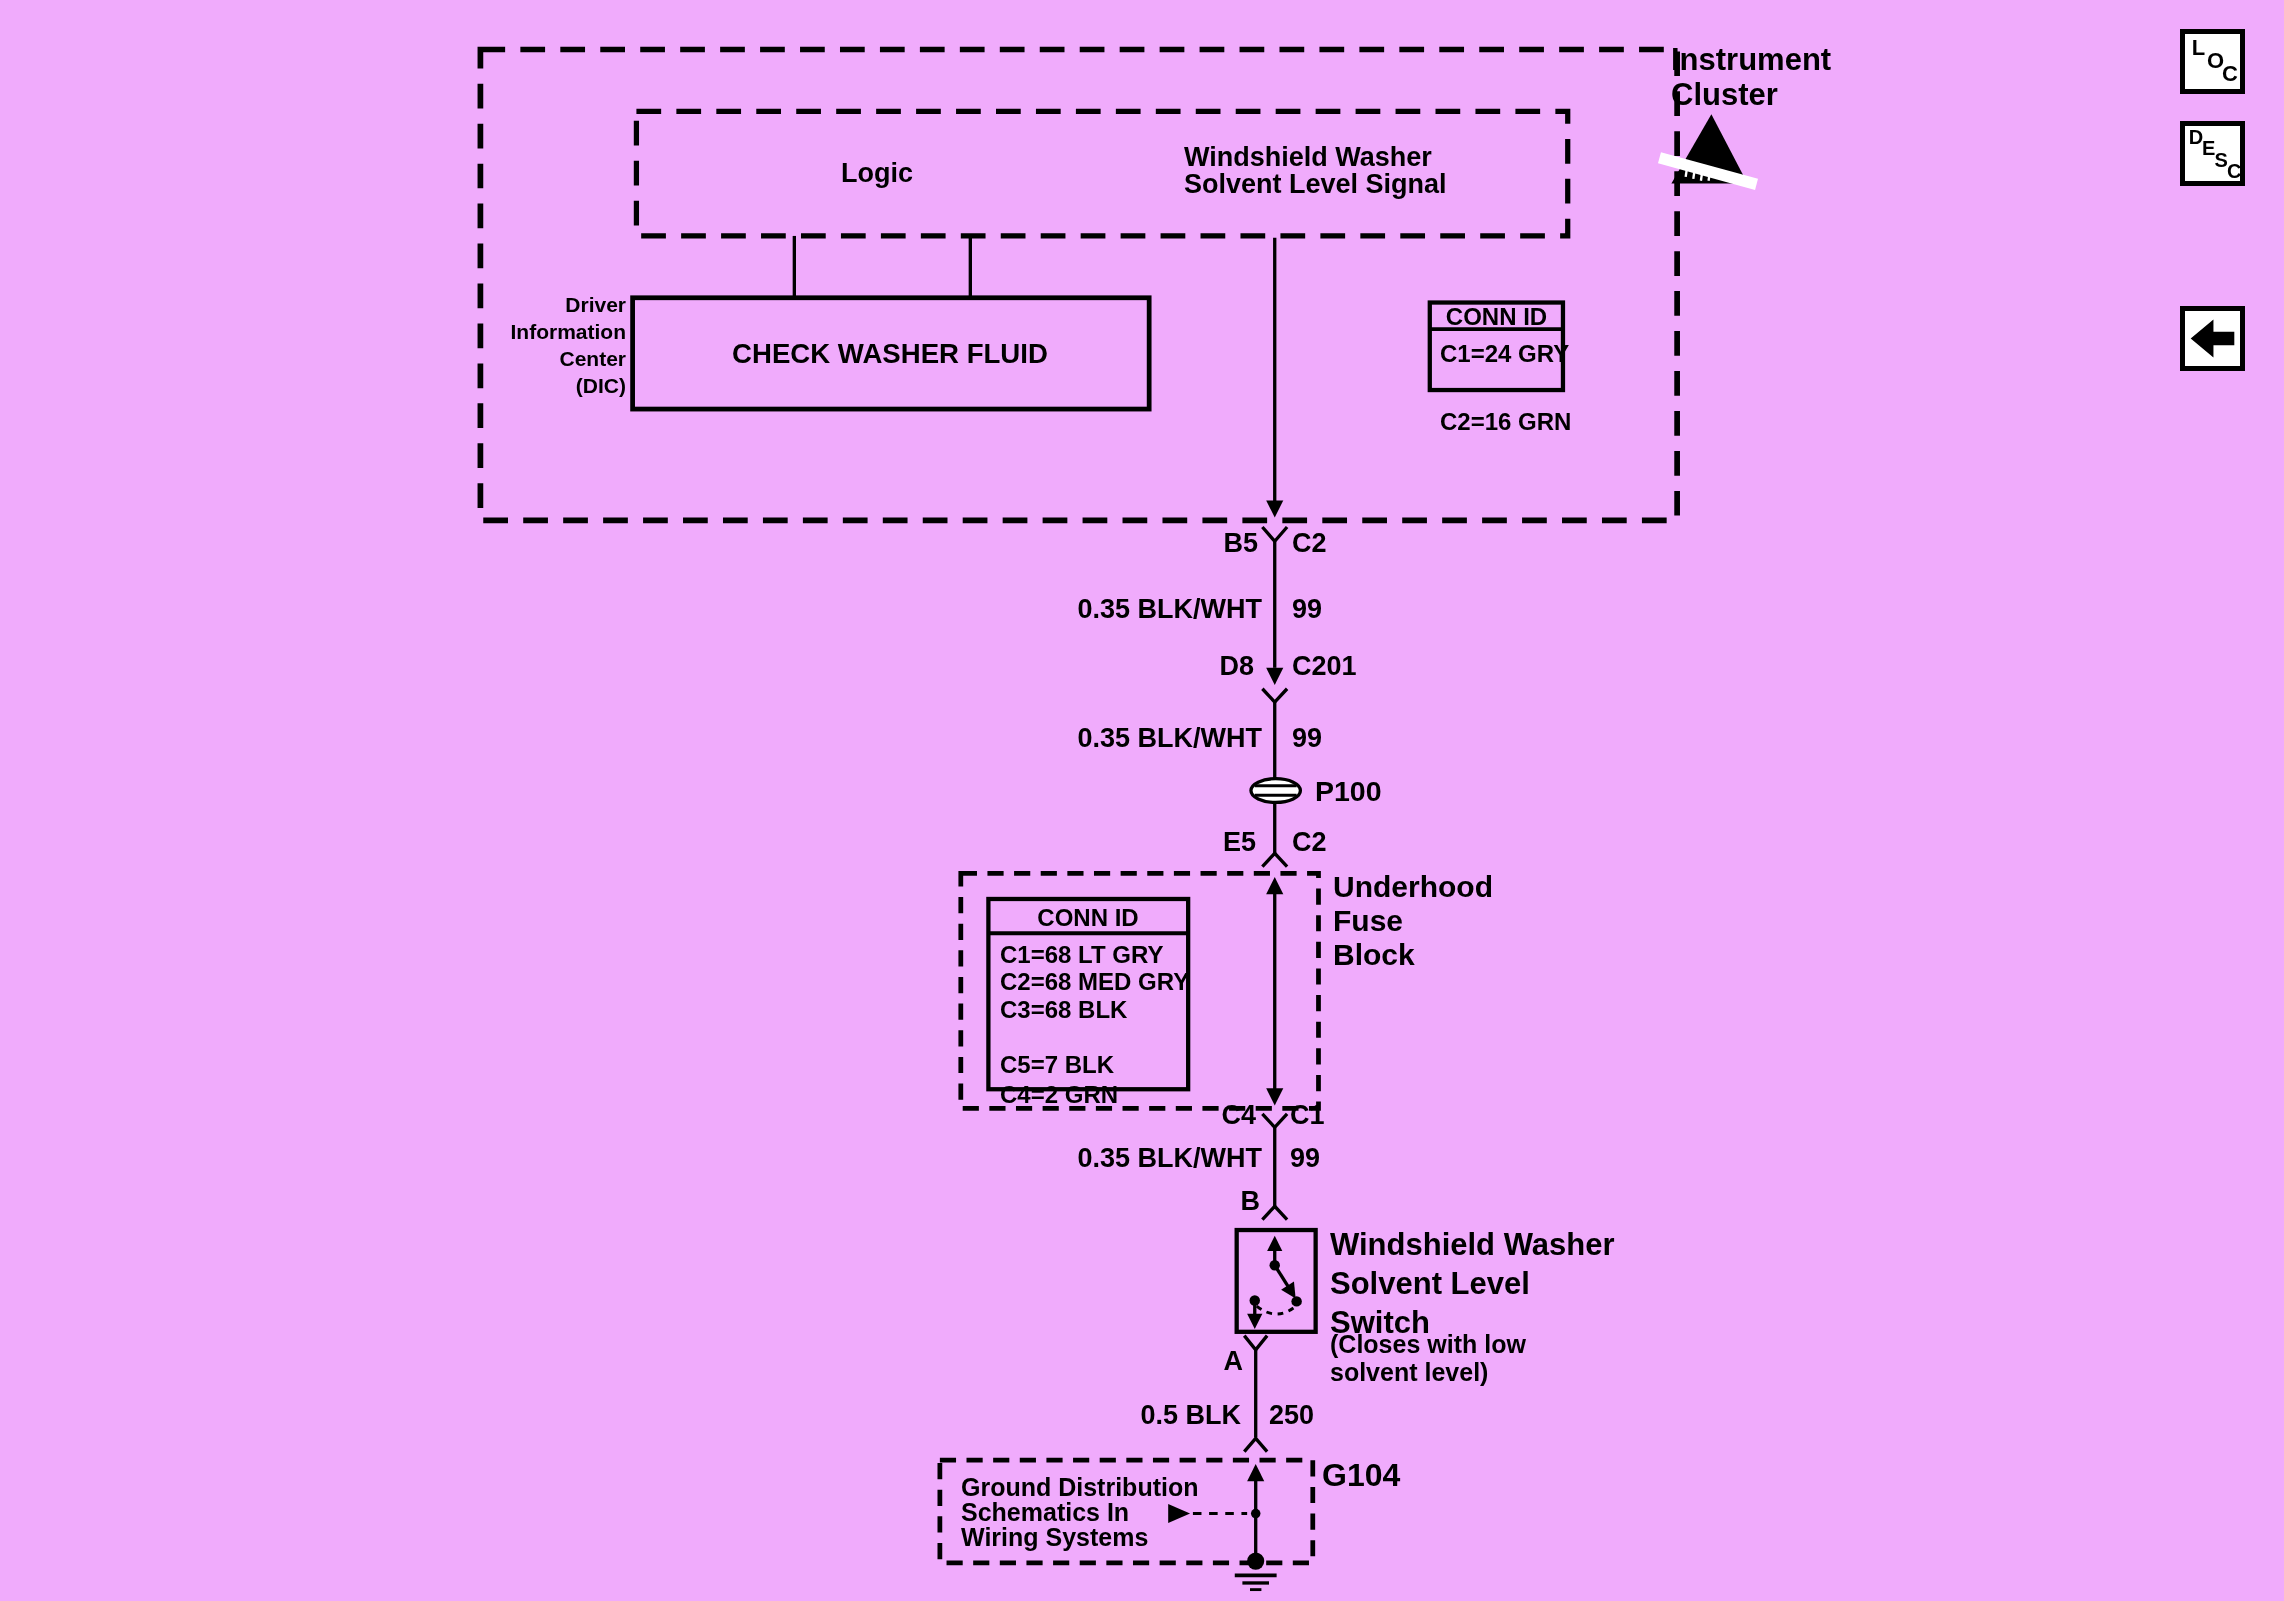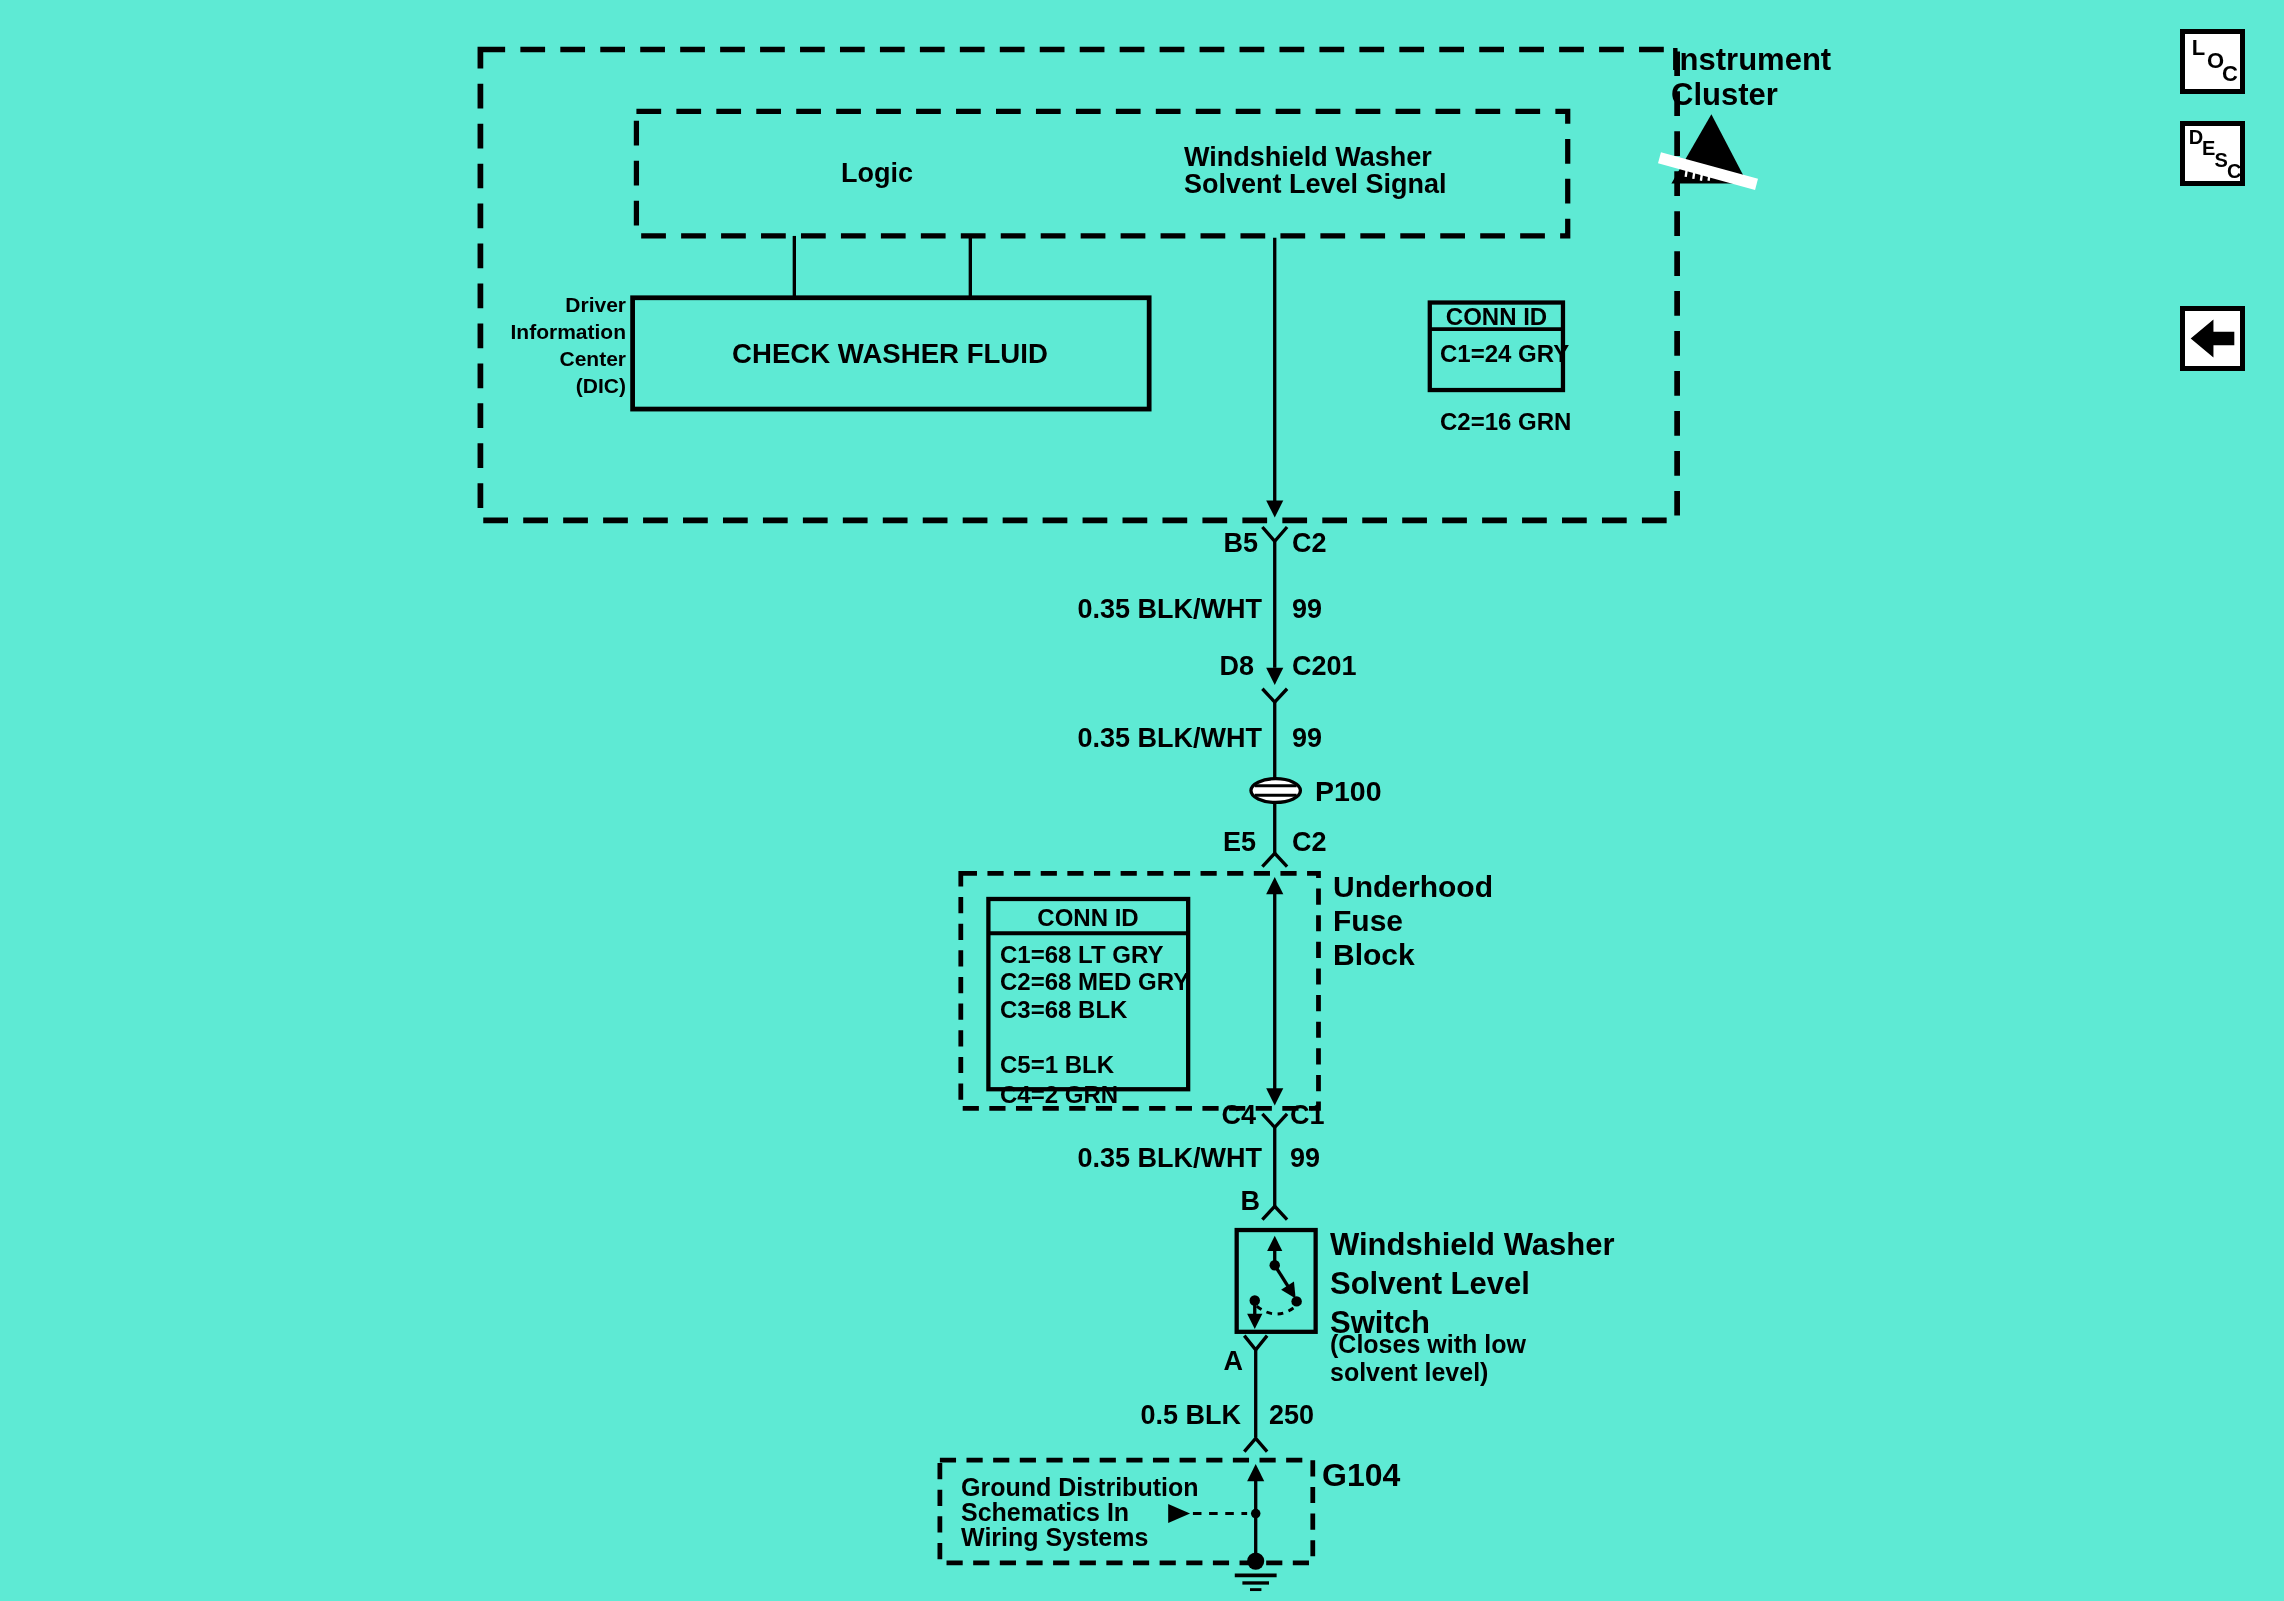--- a/index.html
+++ b/index.html
@@ -1,19 +1,19 @@
 <!DOCTYPE html>
 <html style="font-size:15px"><head>
 <meta charset="utf-8">
 <style>
   html,body{margin:0;padding:0;background:#ffffff;}
   #canvas{
     position:relative;
     width:2285px;height:1602px;
-    background:#5eead4;
+    background:#f0abfc;
     font-family:"Liberation Sans", sans-serif;
     color:#000;
     overflow:hidden;
   }
   #diagram-svg{position:absolute;left:0;top:0;}
   .lbl{
     position:absolute;
     font-weight:700;
     color:#000;
     white-space:pre-line;
@@ -155,21 +155,21 @@
 
   <div class="lbl" style="left:1333px;top:870px;font-size:30px;line-height:34px;">Underhood
 Fuse
 Block</div>
 
   <div class="lbl c" style="left:988px;top:905px;width:200px;font-size:24px;">CONN ID</div>
   <div class="lbl" style="left:1000px;top:941px;font-size:24px;line-height:27.6px;">C1=68 LT GRY</div>
   <div class="lbl" style="left:1000px;top:968px;font-size:24px;line-height:27.6px;">C2=68 MED GRY</div>
   <div class="lbl" style="left:1000px;top:996px;font-size:24px;line-height:27.6px;">C3=68 BLK</div>
   <div class="lbl" style="left:1000px;top:1081px;font-size:24px;line-height:27.6px;">C4=2 GRN</div>
-  <div class="lbl" style="left:1000px;top:1051px;font-size:24px;line-height:27.6px;">C5=1 BLK</div>
+  <div class="lbl" style="left:1000px;top:1051px;font-size:24px;line-height:27.6px;">C5=7 BLK</div>
 
   <div class="lbl r" style="right:1029px;top:1101px;font-size:27px;">C4</div>
   <div class="lbl" style="left:1290px;top:1101px;font-size:27px;">C1</div>
 
   <div class="lbl r" style="right:1023px;top:1144px;font-size:27px;">0.35 BLK/WHT</div>
   <div class="lbl" style="left:1290px;top:1144px;font-size:27px;">99</div>
 
   <div class="lbl r" style="right:1025px;top:1187px;font-size:27px;">B</div>
 
   <div class="lbl" style="left:1330px;top:1225px;font-size:31px;line-height:39px;">Windshield Washer

